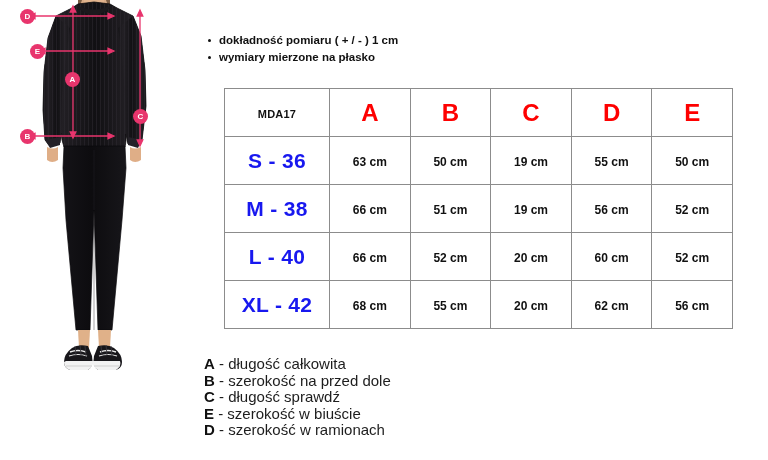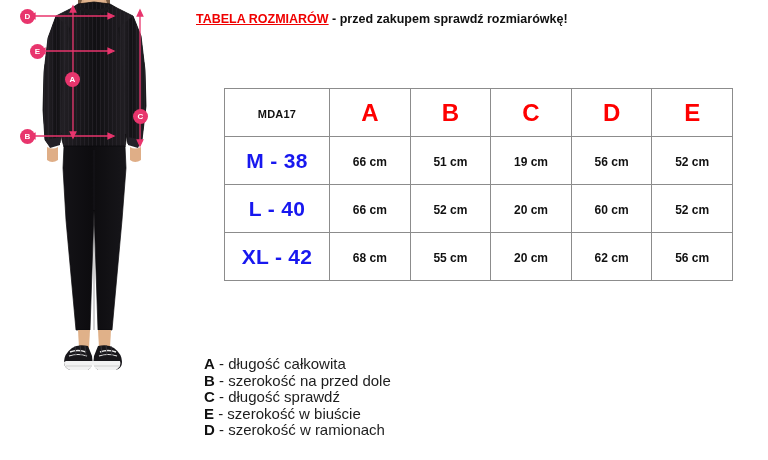--- a/index.html
+++ b/index.html
@@ -193,24 +193,25 @@
 
     <div class="badge" style="left:20px;top:9px;">D</div>
     <div class="badge" style="left:30px;top:44px;">E</div>
     <div class="badge" style="left:65px;top:72px;">A</div>
     <div class="badge" style="left:20px;top:129px;">B</div>
     <div class="badge" style="left:133px;top:109px;">C</div>
   </div>
 
   <div class="content">
 
-    <div class="heading">
-      <span class="hl">TABELA ROZMIARÓW</span><span> - przed zakupem sprawdź rozmiarówkę!</span>
-    </div>
-
+
+    <ul class="bullets">
+      <li>dokładność pomiaru ( + / - ) 1 cm</li>
+      <li>wymiary mierzone na płasko</li>
+    </ul>
 
     <table class="sizes">
       <colgroup>
         <col class="col-size">
           <col class="col-m">
           <col class="col-m">
         <col class="col-m">
           <col class="col-m">
           <col class="col-m">
       </colgroup>
@@ -229,20 +230,34 @@
             <span class="hdr-letter">C</span>
           </td>
           <td>
             <span class="hdr-letter">D</span>
           </td>
           <td>
             <span class="hdr-letter">E</span>
           </td>
         </tr>
 
+        <tr>
+          <td>
+            <span class="size-label">S - 36</span></td>
+          <td>
+            <span class="meas">63 cm</span></td>
+          <td>
+            <span class="meas">50 cm</span></td>
+          <td>
+            <span class="meas">19 cm</span></td>
+          <td>
+            <span class="meas">55 cm</span></td>
+          <td>
+            <span class="meas">50 cm</span></td>
+        </tr>
 
         <tr>
           <td>
             <span class="size-label">M - 38</span></td>
           <td>
             <span class="meas">66 cm</span></td>
           <td>
             <span class="meas">51 cm</span></td>
           <td>
             <span class="meas">19 cm</span></td>

